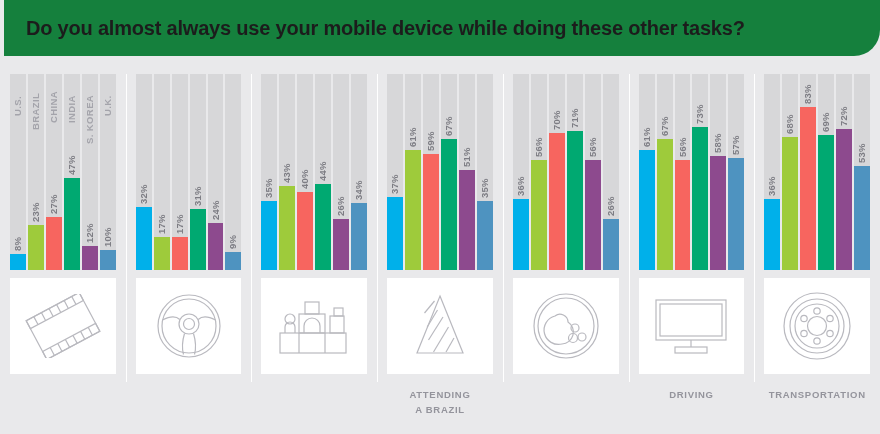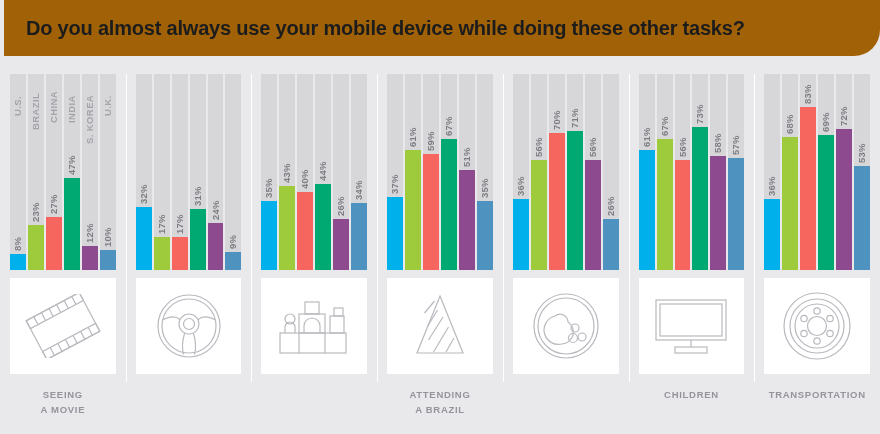--- a/index.html
+++ b/index.html
@@ -19,21 +19,21 @@
     background: #e9e9eb;
   }
 
   
   #title-bar {
     position: absolute;
     left: 4px;
     top: 0px;
     width: 876px;
     height: 56px;
-    background: #a16207;
+    background: #15803d;
     border-bottom-right-radius: 26px;
     border-top-right-radius: 0px;
     display: flex;
     align-items: center;
   }
   #title-text {
     padding-left: 22px;
     font-size: 20px;
     font-weight: bold;
     color: #1c1c1c;
@@ -196,24 +196,20 @@
       <g transform="rotate(-28 38 32)" fill="none" stroke="#b9b9bf" stroke-width="1.2">
         <rect x="8" y="10" width="60" height="44"></rect>
         <rect x="8" y="10" width="60" height="9"></rect>
         <rect x="8" y="45" width="60" height="9"></rect>
         <path d="M16.6 10v9M25.2 10v9M33.8 10v9M42.4 10v9M51 10v9M59.6 10v9"></path>
         <path d="M16.6 45v9M25.2 45v9M33.8 45v9M42.4 45v9M51 45v9M59.6 45v9"></path>
       </g>
     </svg>
           </span>
         </div>
-        <div class="caption">
-          <span>SEEING</span>
-          <span>A MOVIE</span>
-        </div>
       </div>
       <div class="panel">
         <div class="bars">
           <div class="track">
             <div class="bar" style="height: 62.72px; background: rgb(0, 176, 234);"></div>
             <div class="bar-value" style="bottom: 65.72px; height: 34px;">32%</div>
           </div>
           <div class="track">
             <div class="bar" style="height: 33.32px; background: rgb(158, 203, 59);"></div>
             <div class="bar-value" style="bottom: 36.32px; height: 34px;">17%</div>
@@ -408,21 +404,21 @@
           <span>
             <svg width="80" height="60" viewBox="0 0 80 60" fill="none" stroke="#b9b9bf" stroke-width="1.2">
       <rect x="5" y="4" width="70" height="40"></rect>
       <rect x="9" y="8" width="62" height="32"></rect>
       <path d="M40 44 v7"></path>
       <rect x="24" y="51" width="32" height="6"></rect>
     </svg>
           </span>
         </div>
         <div class="caption">
-          <span>CHILDREN</span>
+          <span>DRIVING</span>
         </div>
       </div>
       <div class="panel">
         <div class="bars">
           <div class="track">
             <div class="bar" style="height: 70.56px; background: rgb(0, 176, 234);"></div>
             <div class="bar-value" style="bottom: 73.56px; height: 34px;">36%</div>
           </div>
           <div class="track">
             <div class="bar" style="height: 133.28px; background: rgb(158, 203, 59);"></div>

